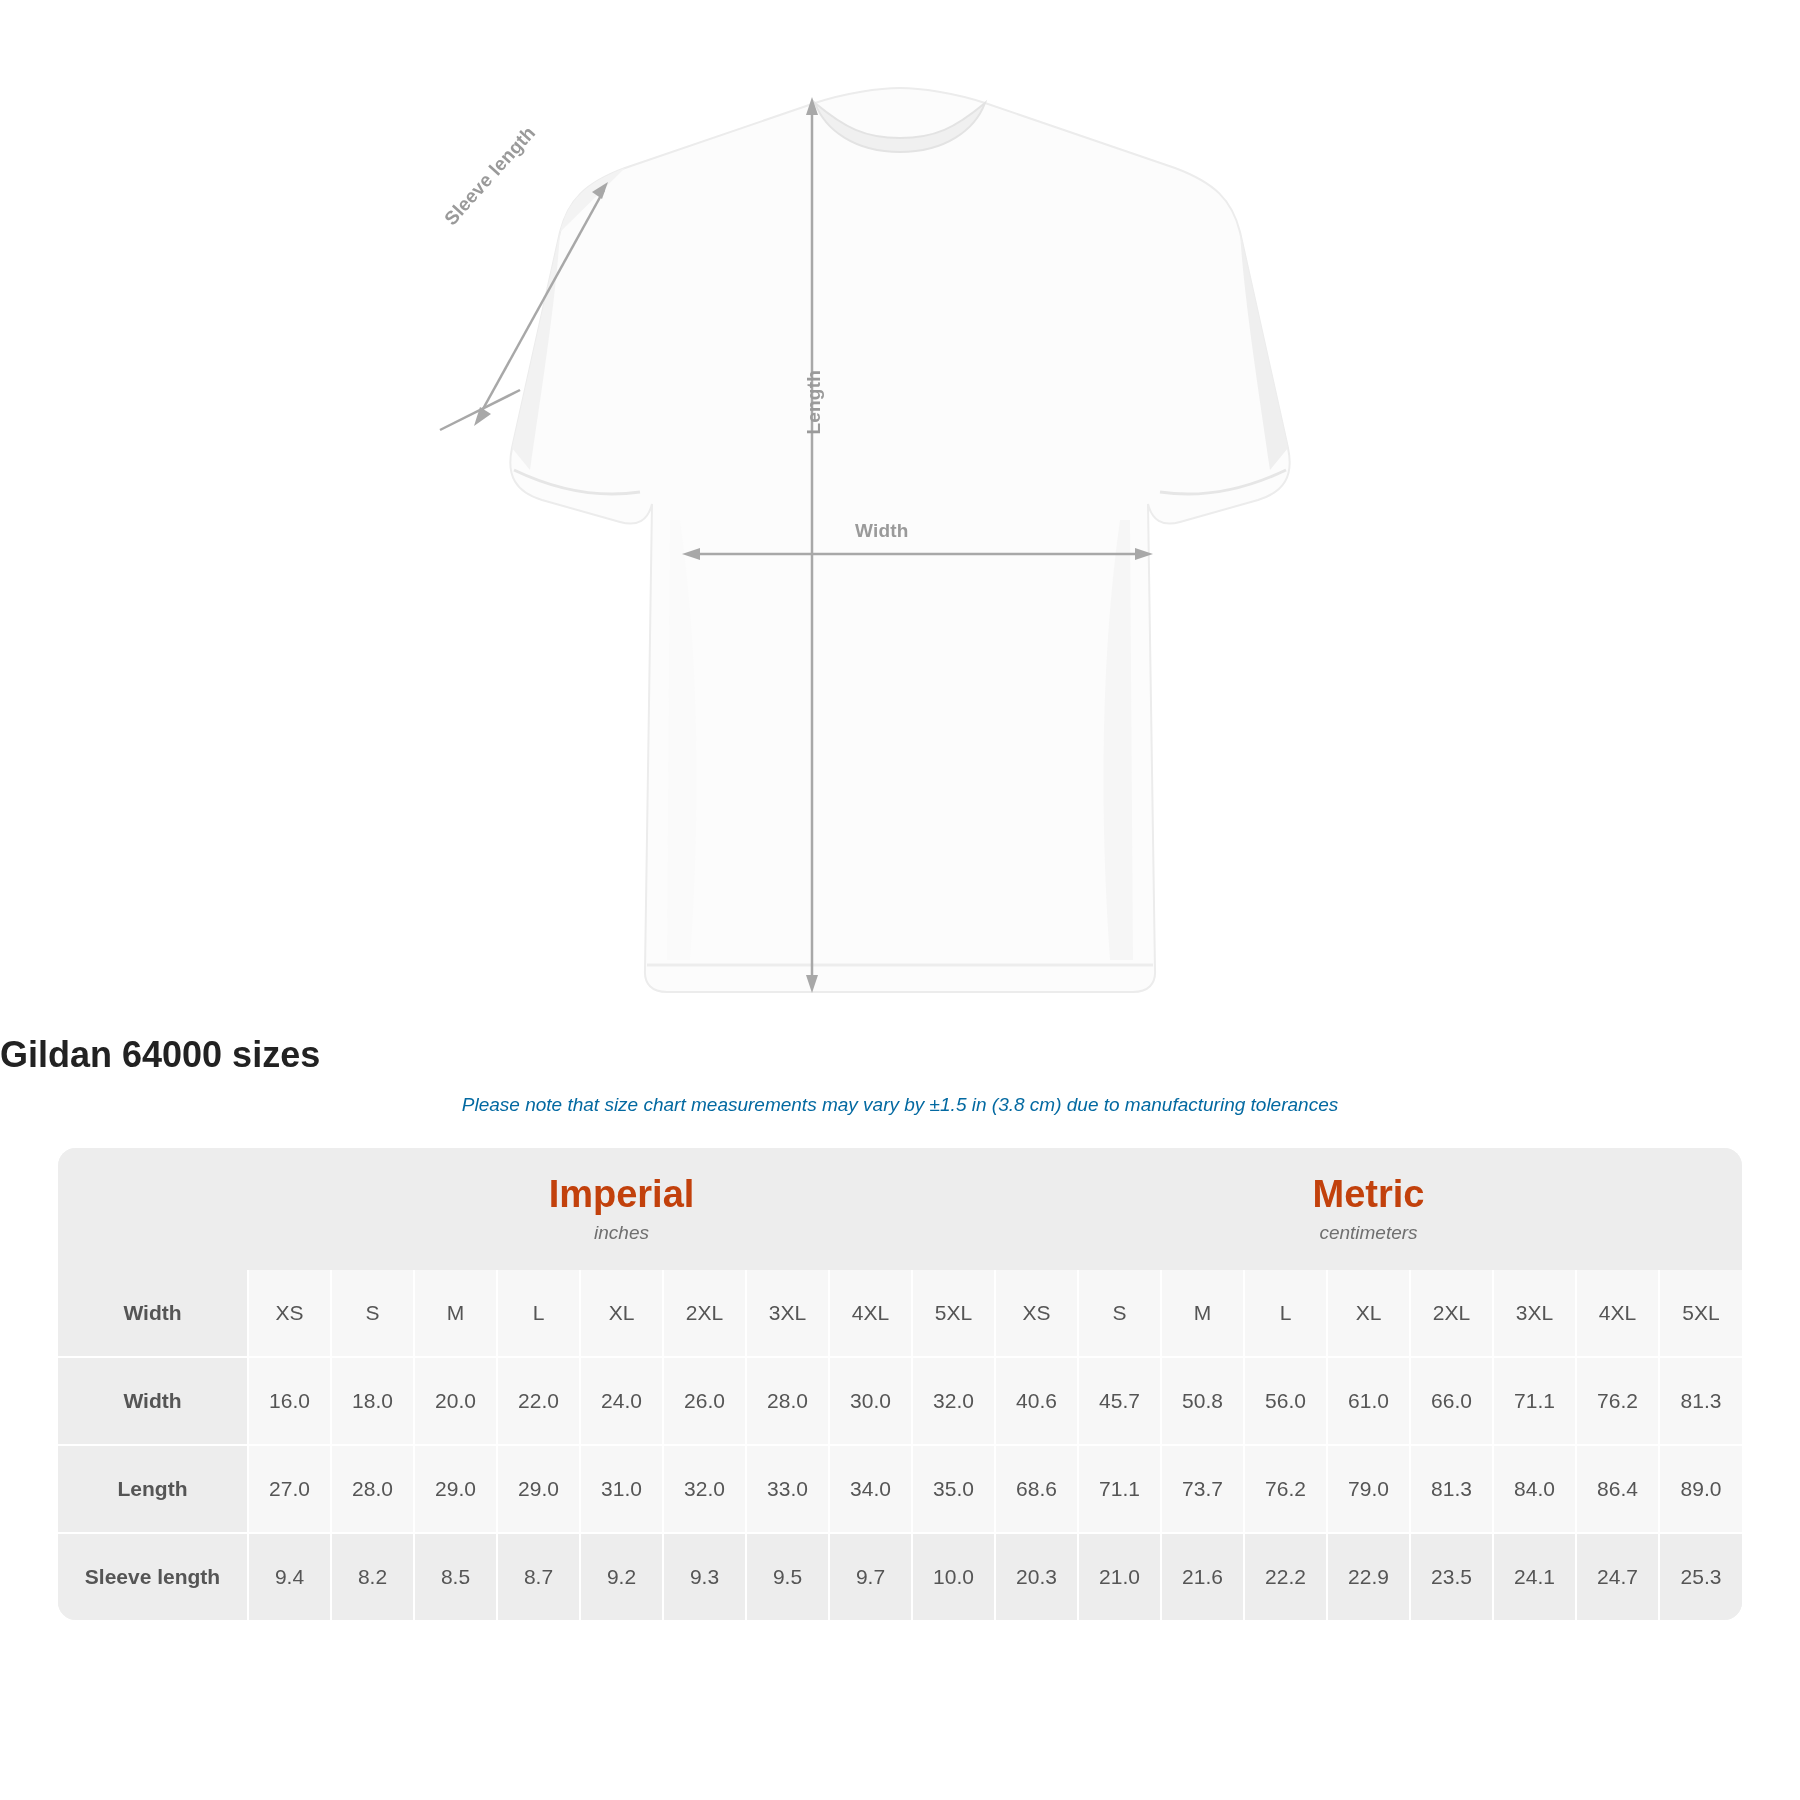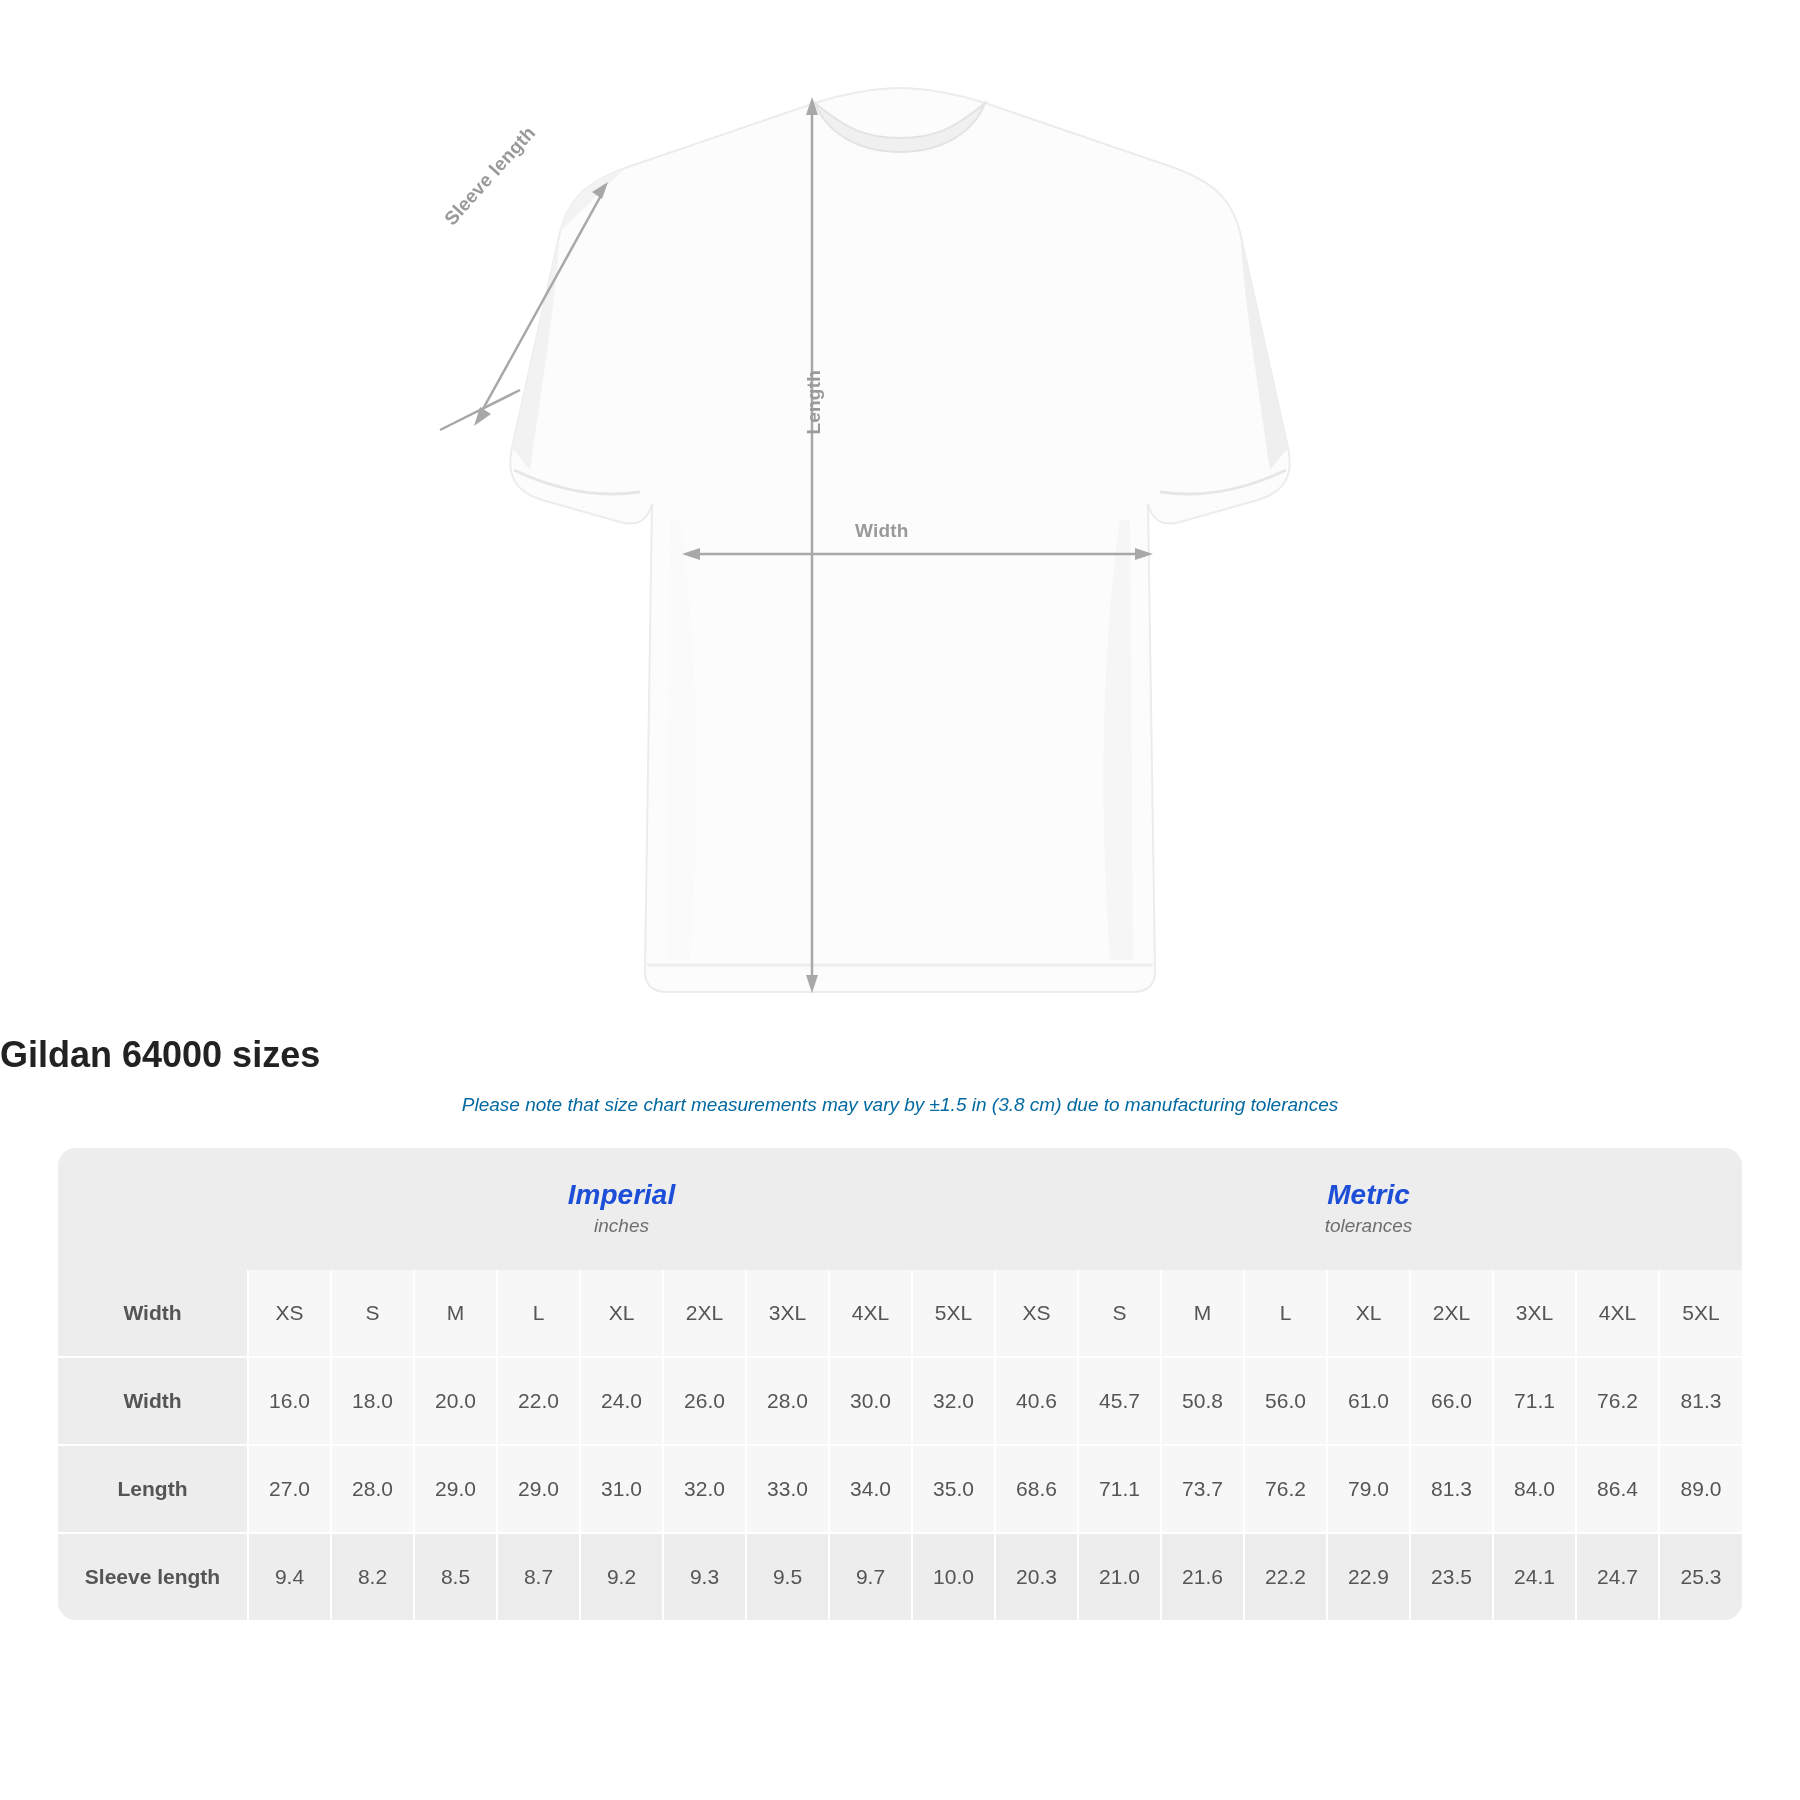--- a/index.html
+++ b/index.html
@@ -89,24 +89,23 @@
     font-size: 21px;
     color: #555;
     padding: 0;
   }
   .unit-row td {
     background: #ededed;
     height: 122px;
     border: none;
   }
   .unit-title {
-    font-size: 28px;
-    font-style: italic;
-    font-weight: bold;
-    color: #1d4ed8;
+    font-size: 38px;
+    font-weight: bold;
+    color: #c2410c;
     line-height: 1.25;
   }
   .unit-sub {
     font-size: 19px;
     font-style: italic;
     color: #6f6f6f;
     line-height: 1.5;
   }
   .row-head {
     font-weight: bold;
@@ -235,21 +234,21 @@
       </colgroup>
       <tbody>
         <tr class="unit-row">
           <td></td>
           <td colspan="9">
             <div class="unit-title">Imperial</div>
             <div class="unit-sub">inches</div>
           </td>
           <td colspan="9">
             <div class="unit-title">Metric</div>
-            <div class="unit-sub">tolerances</div>
+            <div class="unit-sub">centimeters</div>
           </td>
         </tr>
 
         <tr class="head-row">
           <td class="first-col row-head">Width</td>
           <td>XS</td>
           <td>S</td>
           <td>M</td>
           <td>L</td>
           <td>XL</td>

